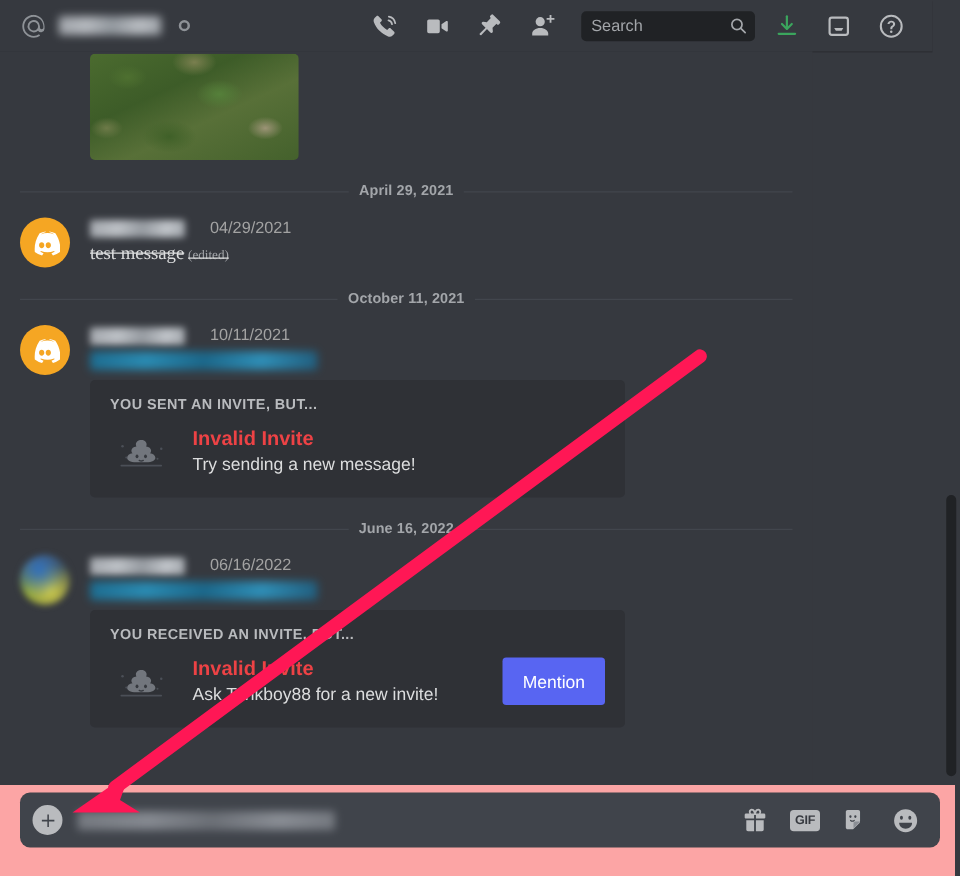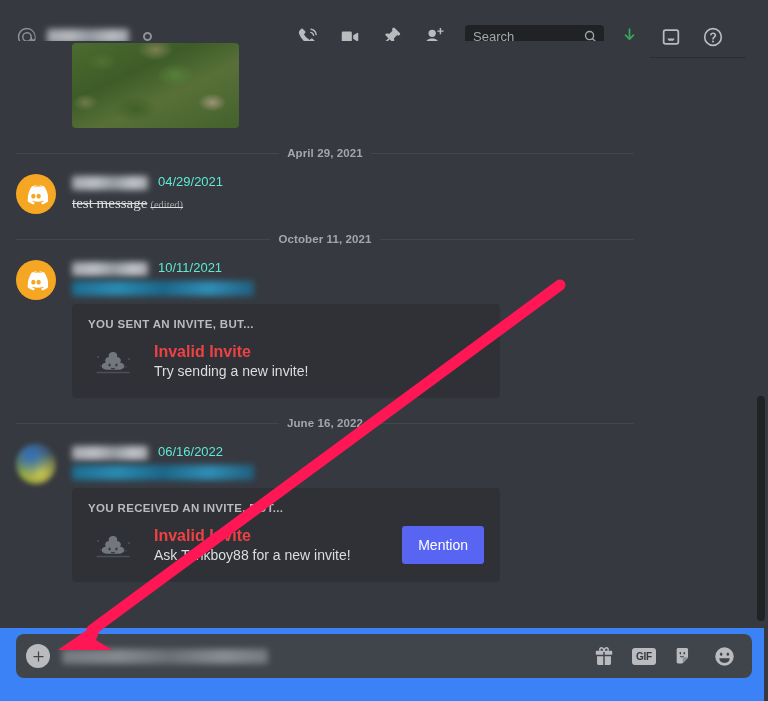--- a/index.html
+++ b/index.html
@@ -6,21 +6,21 @@
   html, body {
     width: 768px; height: 701px;
     background: #36393f;
     font-family: "Liberation Sans", sans-serif;
     overflow: hidden;
   }
   #app { position: relative; width: 768px; height: 701px; background: #36393f; }
 
   
   #header {
-    position: absolute; top: 16px; left: 0; width: 746px; height: 41px;
+    position: absolute; top: 0; left: 0; width: 746px; height: 41px;
     background: #36393f; display: flex; align-items: center;
     padding: 0 12px 0 16px;
     box-shadow: 0 1px 0 rgba(0,0,0,0.18);
   }
   .at-icon { width: 22px; height: 22px; flex: 0 0 auto; }
   .dm-name-blur {
     width: 82px; height: 15px; margin-left: 9px; border-radius: 2px;
     background: linear-gradient(100deg,#a9adb3 0%,#bfc3c8 28%,#9aa0a6 52%,#c3c7cc 78%,#a4a9af 100%);
     filter: blur(3.2px); opacity: .92;
   }
@@ -79,21 +79,21 @@
       linear-gradient(140deg,#5a6a7a 0%,#3c4a56 50%,#6d7342 100%);
     filter: blur(2.6px);
   }
   .msg-body { margin-left: 16px; flex: 1 1 auto; min-width: 0; }
   .msg-head { display: flex; align-items: baseline; height: 17px; }
   .name-blur {
     width: 76px; height: 14px; border-radius: 2px; align-self: center;
     background: linear-gradient(100deg,#a9adb3 0%,#c4c8cd 30%,#9ba0a6 55%,#c8ccd1 80%,#a6abb1 100%);
     filter: blur(3px); opacity: .95;
   }
-  .timestamp { font-size: 13px; color: #5eead4; margin-left: 10px; }
+  .timestamp { font-size: 13px; color: #a3a3a3; margin-left: 20px; }
   .msg-text {
     font-size: 15px; color: #dcddde; margin-top: 3px; line-height: 1.3; font-family: Liberation Serif, serif;
   }
   .msg-text.struck { text-decoration: line-through; }
   .edited { font-size: 10.5px; color: #a3a6aa; margin-left: 3px; }
   .link-blur {
     width: 182px; height: 15px; margin-top: 4px; border-radius: 2px;
     background: linear-gradient(100deg,#1c6f94 0%,#2a8fb8 25%,#1a6a8e 50%,#2f93bd 75%,#205f80 100%);
     filter: blur(3.4px); opacity: .95;
   }
@@ -125,21 +125,21 @@
     background: transparent;
   }
   #scrollbar-thumb {
     position: absolute; top: 355px; right: 3px; width: 8px; height: 225px;
     background: #202225; border-radius: 4px;
   }
 
   
   #composer-wrap {
     position: absolute; left: 0; bottom: 0; width: 764px; height: 73px;
-    background: #3b82f6; padding: 0 16px;
+    background: #fca5a5; padding: 0 16px;
   }
   #composer {
     margin-top: 6px; width: 736px; height: 44px; background: #40444b;
     border-radius: 8px; display: flex; align-items: center; padding: 0 16px 0 10px;
   }
   .plus-btn {
     width: 24px; height: 24px; border-radius: 50%; background: #b9bbbe;
     display: flex; align-items: center; justify-content: center; flex: 0 0 auto;
     cursor: pointer;
   }
@@ -301,21 +301,21 @@
                 <path d="M23.4 26.3c.9.6 2.3.6 3.2 0" stroke="#36393f" stroke-width="1.1" stroke-linecap="round"></path>
                 <path d="M9 30.5h32" stroke="#4b4f57" stroke-width="1.3" stroke-linecap="round"></path>
                 <circle cx="10" cy="15" r="1" fill="#4b4f57"></circle>
                 <circle cx="41" cy="17" r="1" fill="#4b4f57"></circle>
                 <circle cx="13" cy="24" r=".8" fill="#4b4f57"></circle>
                 <circle cx="38" cy="25" r=".8" fill="#4b4f57"></circle>
               </svg>
             </span>
             <div class="embed-info">
               <div class="invalid-title">Invalid Invite</div>
-              <div class="invalid-sub">Try sending a new invite!</div>
+              <div class="invalid-sub">Try sending a new message!</div>
             </div>
           </div>
         </div>
       </div>
     </div>
 
     <div class="divider">
       <span class="line"></span>
       <span class="dlabel">June 16, 2022</span>
       <span class="line"></span>

